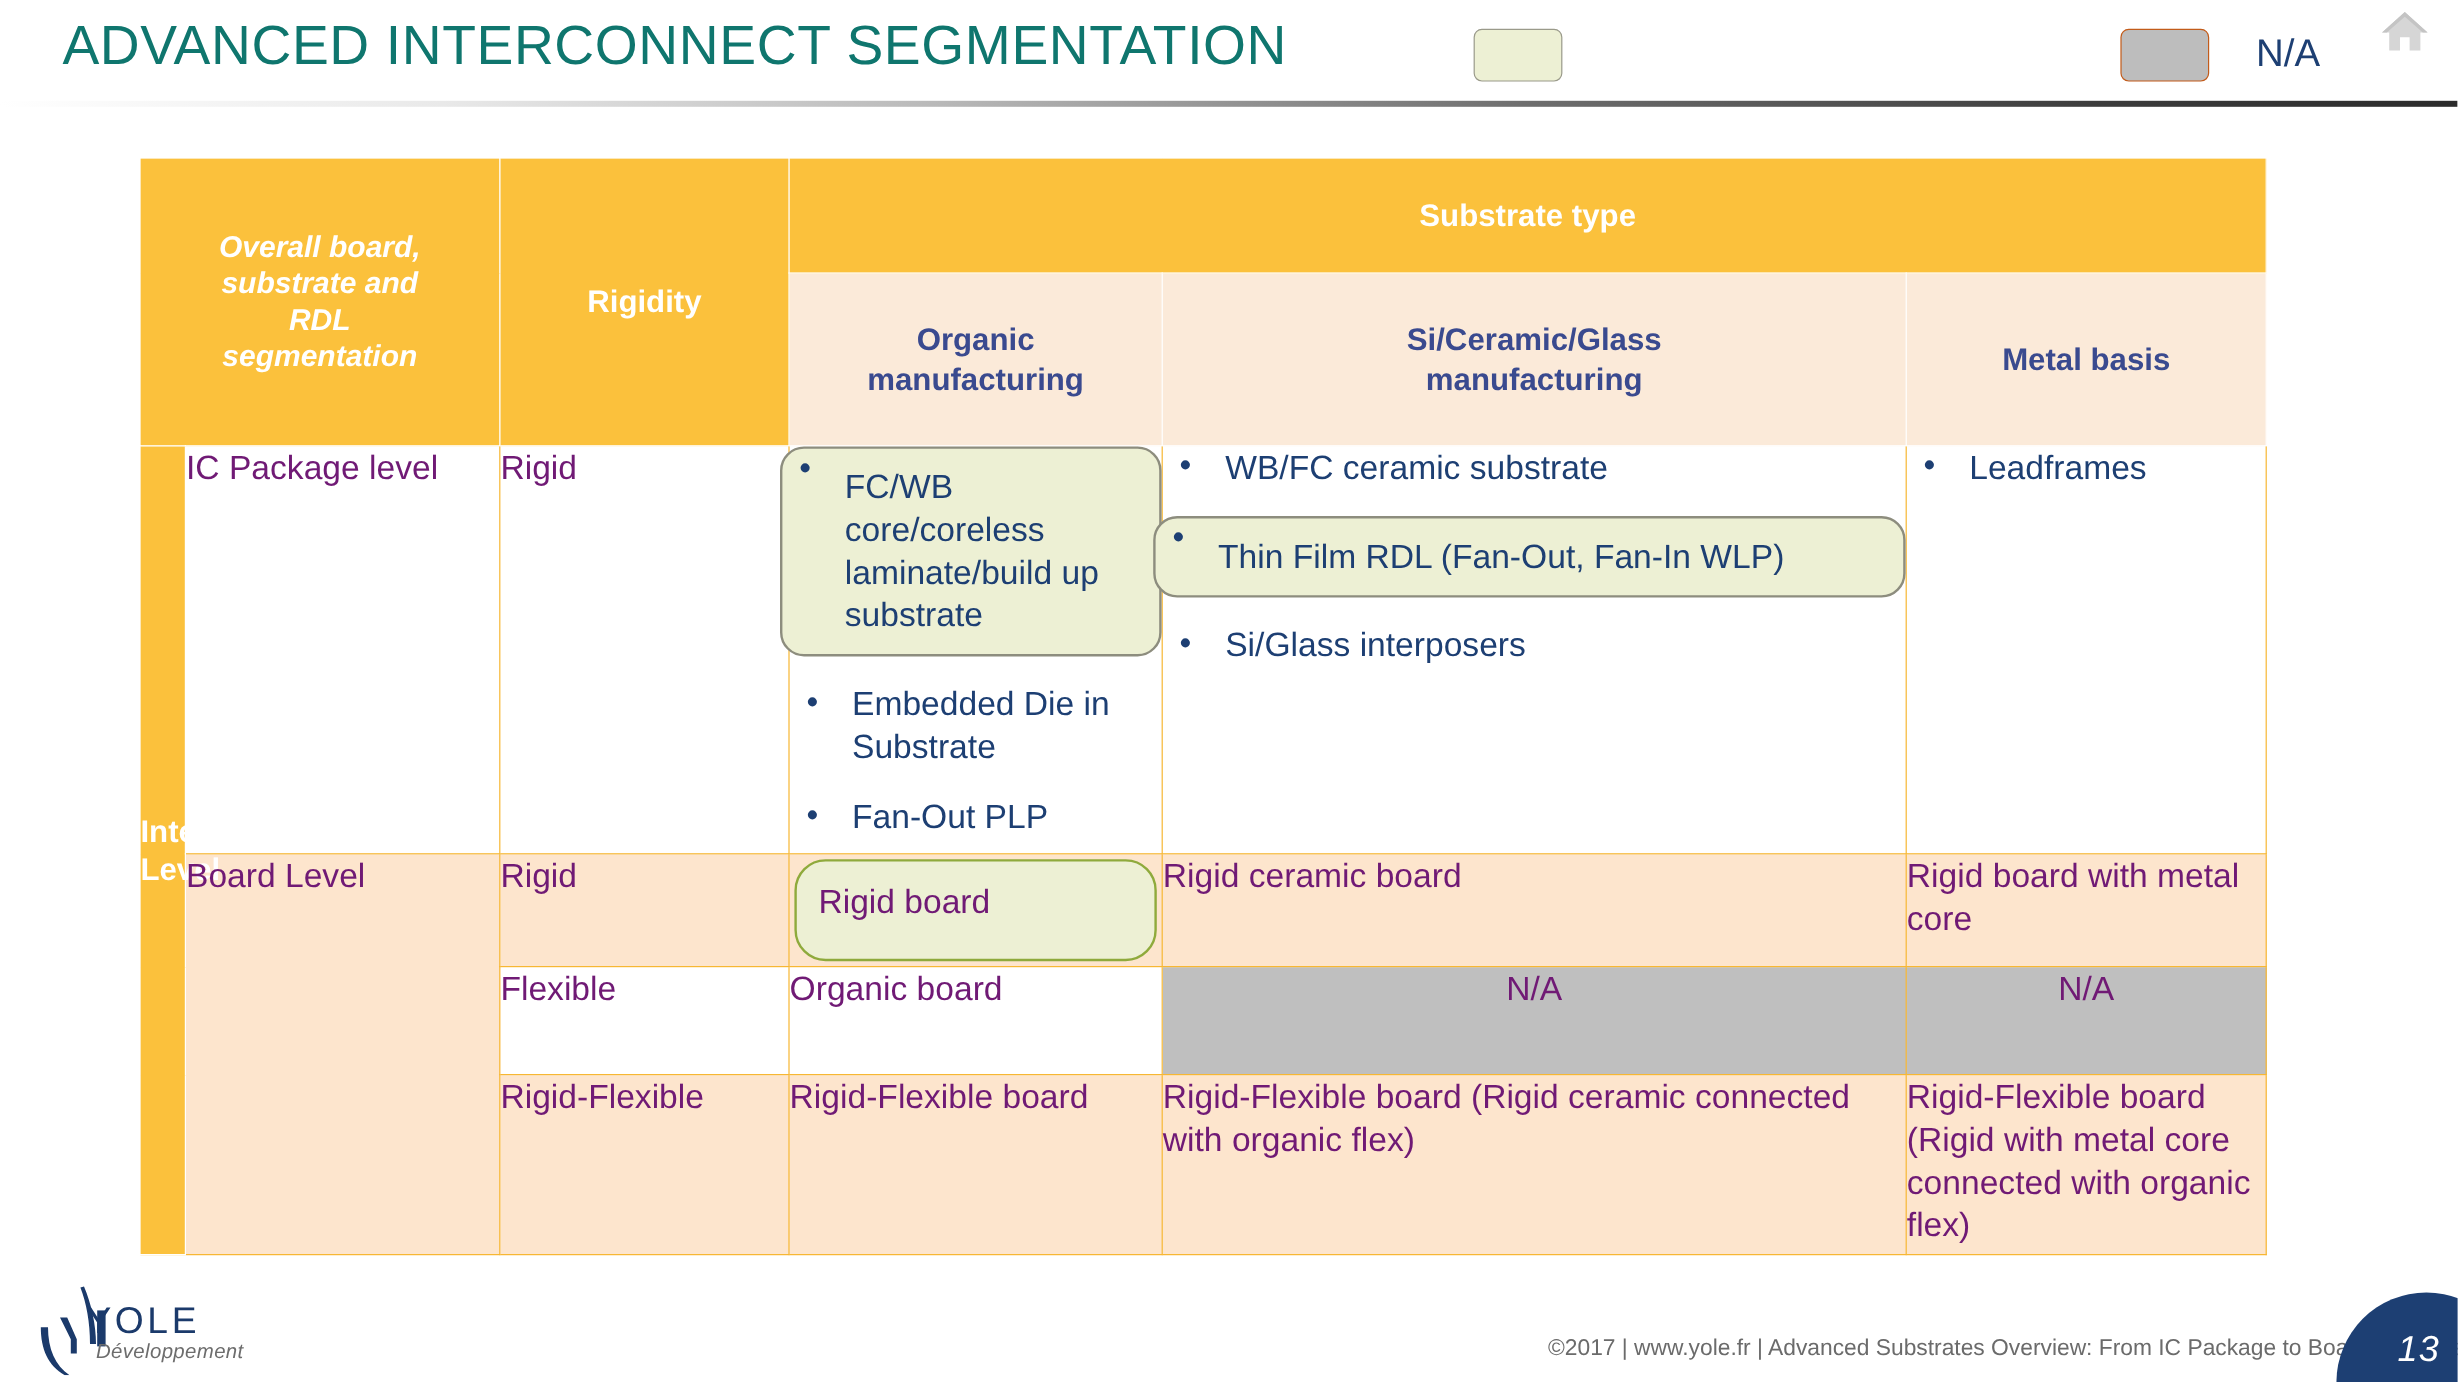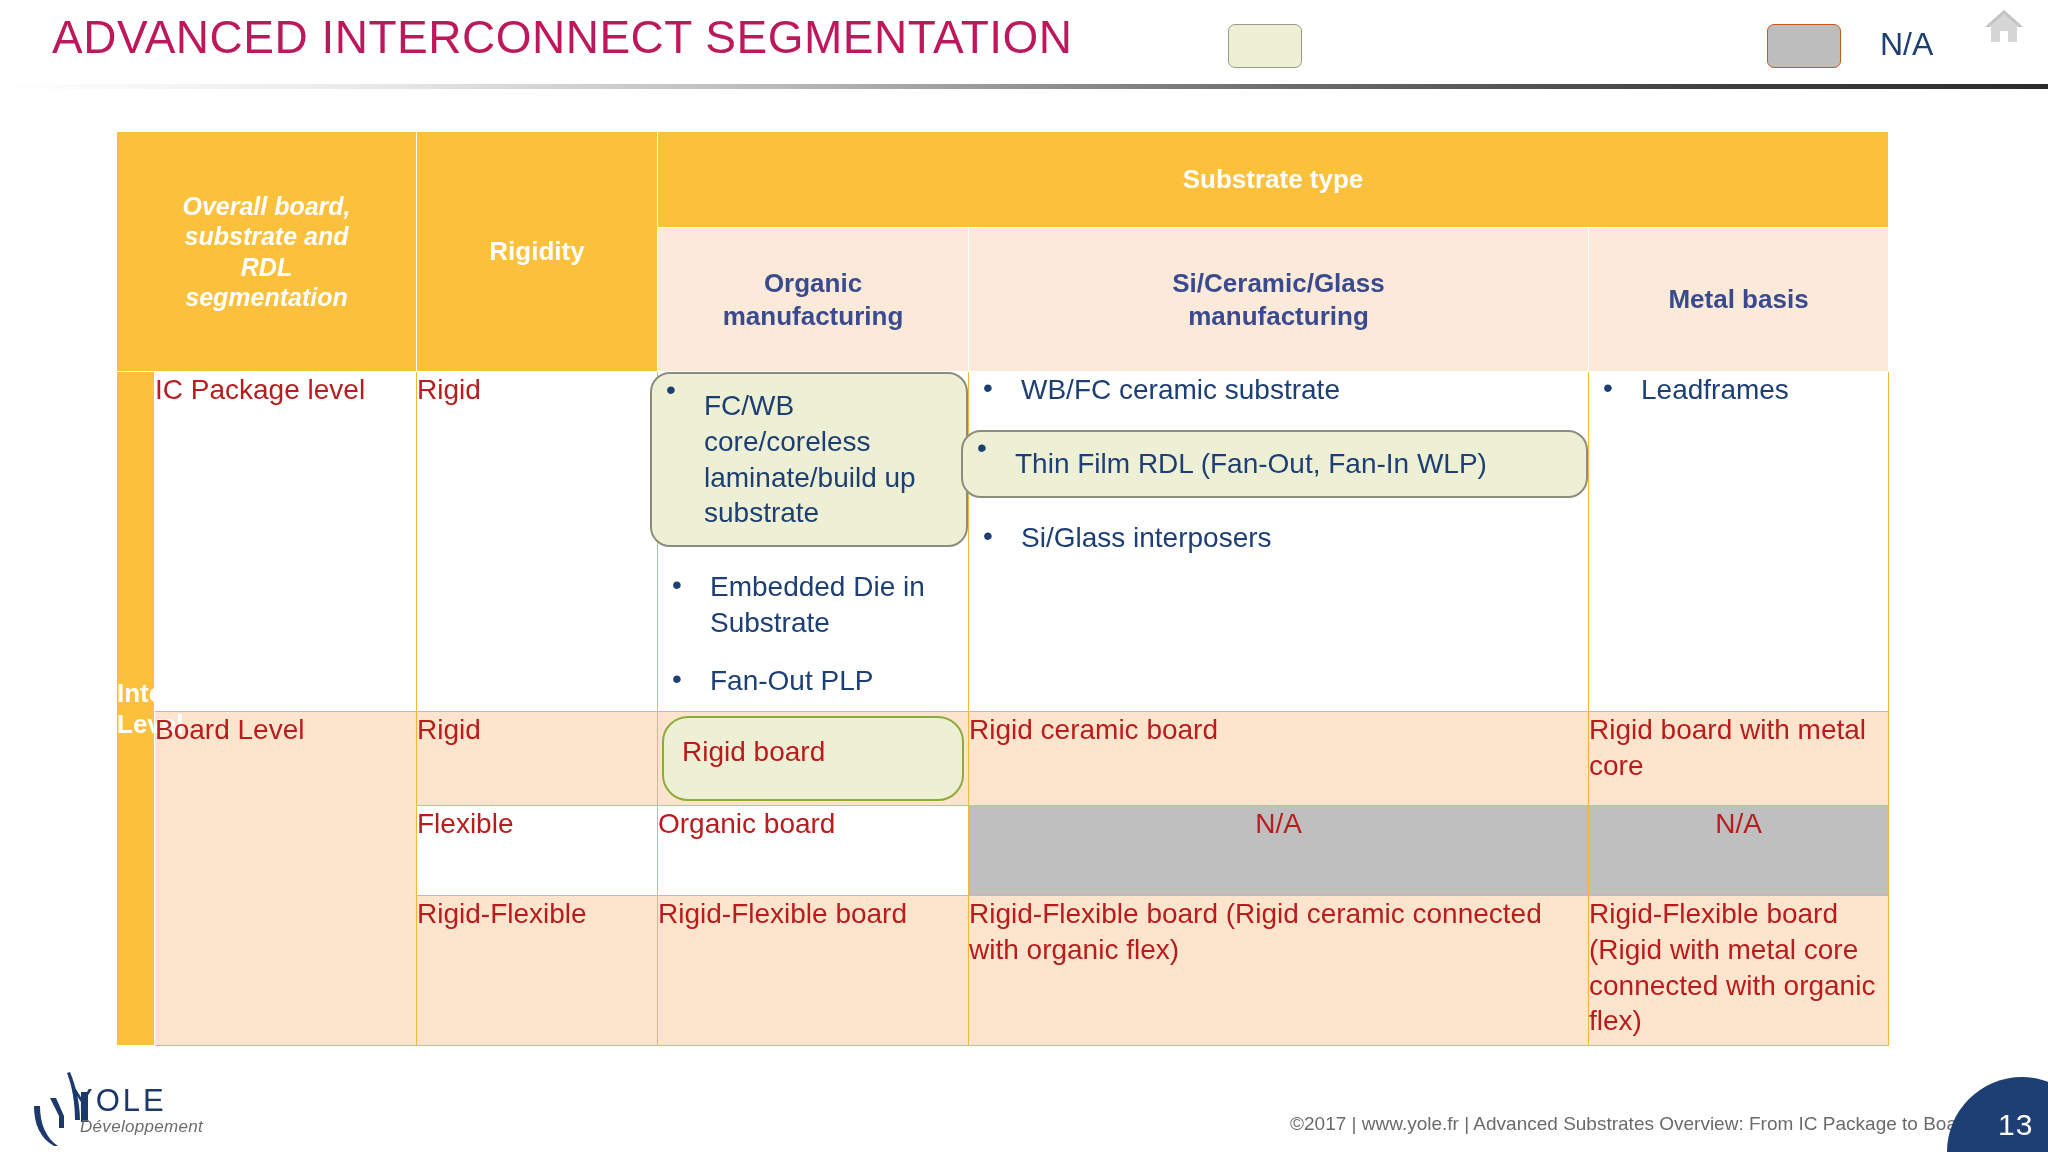--- a/index.html
+++ b/index.html
@@ -22,21 +22,21 @@
     width: 2048px;
     height: 88px;
   }
   .slide-title {
     position: absolute;
     left: 52px;
     top: 10px;
     font-size: 46px;
     font-weight: 500;
     letter-spacing: 0.5px;
-    color: #be185d;
+    color: #0f766e;
     white-space: nowrap;
   }
   .legend-swatch {
     position: absolute;
     width: 72px;
     height: 42px;
     border-radius: 7px;
   }
   .legend-focus-swatch {
     left: 1228px;
@@ -139,21 +139,21 @@
     text-align: center;
     vertical-align: middle !important;
     border-color: #ffffff !important;
   }
 
   .c-white  { background: #ffffff; }
   .c-peach  { background: #fde5cd; }
   .c-gray   { background: #bfbfbf; }
 
   .txt {
-    color: #b91c1c;
+    color: #701a75;
     font-size: 28px;
     line-height: 1.28;
   }
   .txt.center {
     text-align: center;
   }
 
   
   ul.blist {
     margin: 0;
@@ -241,20 +241,21 @@
     border-radius: 50%;
     background: #1d3f73;
   }
   .page-num {
     position: absolute;
     left: 1998px;
     top: 1108px;
     font-size: 30px;
     color: #ffffff;
     letter-spacing: 1px;
+    font-style: italic;
   }
 </style>
 </head>
 <body>
 
 <div class="header">
   <div class="slide-title">ADVANCED INTERCONNECT SEGMENTATION</div>
 
   <div class="legend-swatch legend-focus-swatch"></div>
 

